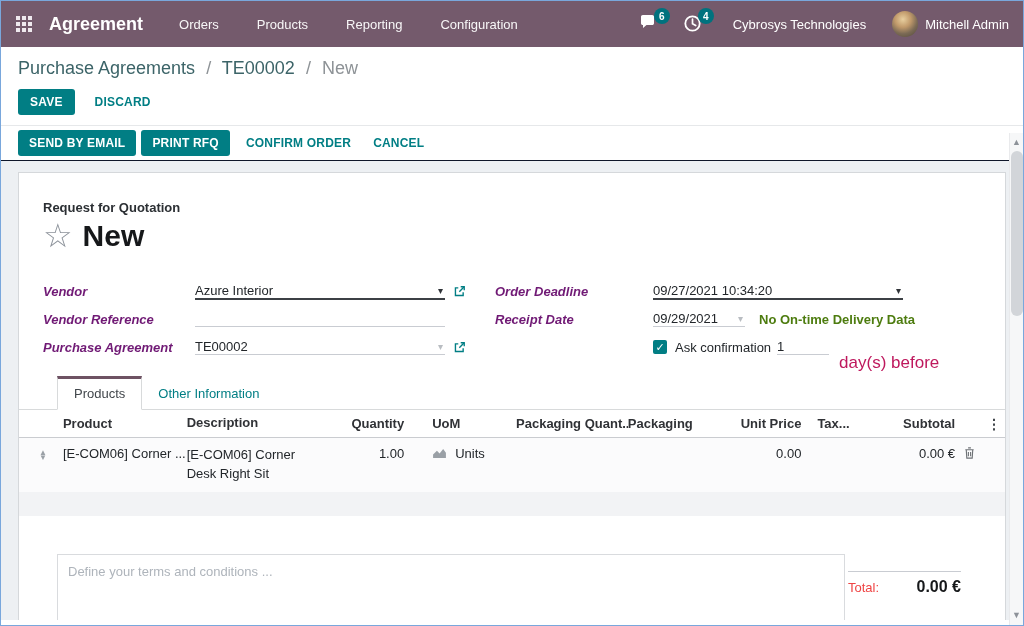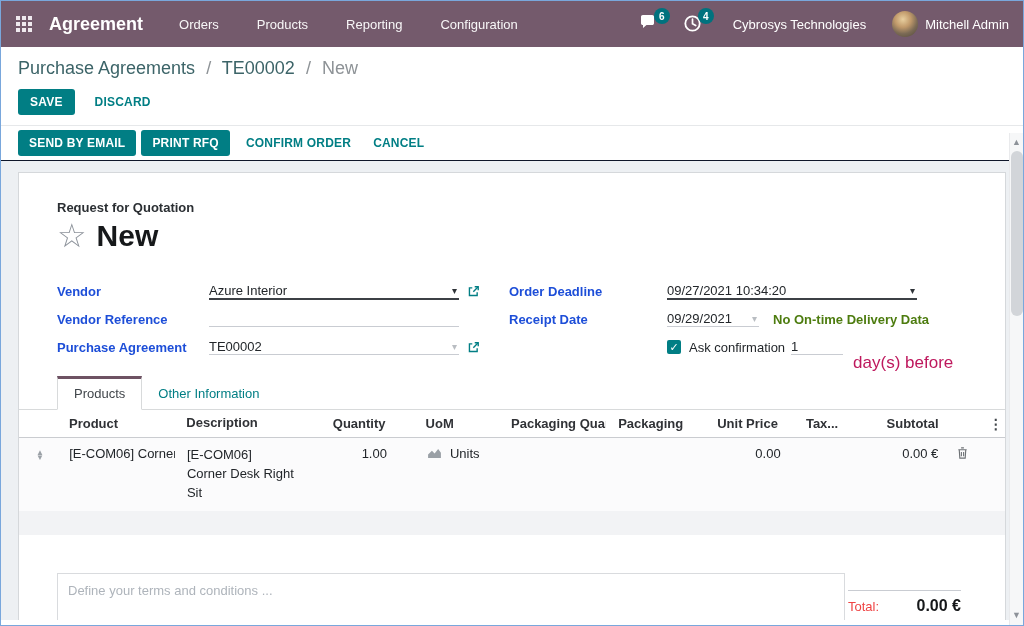--- a/index.html
+++ b/index.html
@@ -41,31 +41,31 @@
   .action-bar .btn-flat { padding:6px 11px; }
   .statusbar { margin-left:auto; display:flex; align-items:center; height:100%; }
   .stage-active { background:#745A6C; color:#fff; font-size:12px; font-weight:bold; height:35px; display:flex; align-items:center;
     padding:0 16px 0 13px; clip-path:polygon(0 0, calc(100% - 11px) 0, 100% 50%, calc(100% - 11px) 100%, 0 100%); cursor:pointer; }
   .stage { color:#8b9095; font-size:12px; font-weight:bold; padding:0 4px; cursor:pointer; white-space:nowrap; }
   .chev { width:11px; height:11px; border-top:1px solid #d5d7da; border-right:1px solid #d5d7da; transform:rotate(45deg); margin:0 10px 0 14px; }
 
   
   .content { position:relative; background:#edf0f3; height:459px; padding:11px 17px 0 17px; }
   .sheet { background:#fff; border:1px solid #d5d8db; border-bottom:none; height:100%; overflow:hidden; }
-  .px { padding-left:38px; }
+  .px { padding-left:24px; }
   .doc-label { padding-top:27px; font-size:13px; font-weight:bold; color:#2b2f33; }
   .title-row { display:flex; align-items:center; margin-top:4px; }
   .star { font-size:33px; color:#8d939b; line-height:34px; cursor:pointer; }
   .title { font-size:30px; font-weight:bold; color:#16181a; margin-left:10px; }
 
   .form { display:flex; margin-top:24px; }
   .col-l { width:452px; }
   .col-r { flex:1; }
   .frow { display:flex; align-items:center; height:28px; }
-  .flabel { font-size:13px; font-weight:bold; color:#1d4ed8; }
+  .flabel { font-size:13px; font-weight:bold; color:#701a75;font-style:italic; }
   .col-l .flabel { width:152px; }
   .col-r .flabel { width:158px; }
   .field { position:relative; font-size:13px; color:#22262a; display:flex; align-items:center;text-align:right; }
   .u-req { border-bottom:2px solid #3c4045; }
   .u-thin { border-bottom:1px solid #c9ccd2; }
   .w250 { width:250px; } .w92 { width:92px; }
   .field .caret { margin-left:auto; font-size:10px; color:#2f3338; padding-right:2px; cursor:pointer; }
   .caret-lt { color:#b9bdc2 !important; }
   .ext-btn { color:#017E84; margin-left:8px; cursor:pointer; display:inline-flex; }
   .note-link { color:#4d7c0f; font-size:13px; font-weight:bold; margin-left:14px; cursor:pointer; }
@@ -78,21 +78,21 @@
 
   
   .tabbar { margin-top:15px; display:flex; align-items:flex-end; border-bottom:1px solid #d8dadb; padding-left:38px; }
   .tab { font-size:13px; padding:7px 16px 8px 16px; cursor:pointer; }
   .tab-active { border:1px solid #d8dadb; border-top:3px solid #6e5263; border-bottom:1px solid #fff; margin-bottom:-1px;
     color:#41464b; background:#fff; }
   .tab-idle { color:#017E84; }
 
   
   .tbl { width:100%; font-size:13px; color:#22262a; }
-  .tr { display:flex; align-items:flex-start; padding-left:4px;gap:12px; }
+  .tr { display:flex; align-items:flex-start; padding-left:4px; }
   .th { font-weight:bold; color:#303236; }
   .tr.head { border-bottom:1px solid #caccd0; align-items:center; height:28px; }
   .c-handle{ width:40px; text-align:center; }
   .c-prod { width:124px; white-space:nowrap; overflow:hidden; }
   .c-desc { width:140px; padding-right:14px; line-height:1.45; }
   .c-qty  { width:78px; text-align:right; }
   .c-uom  { width:98px; padding-left:28px; display:flex; align-items:center; }
   .c-uom.th { display:block; }
   .c-pkq  { width:126px; padding-left:14px; white-space:nowrap; overflow:hidden; }
   .c-pkg  { width:92px; }

